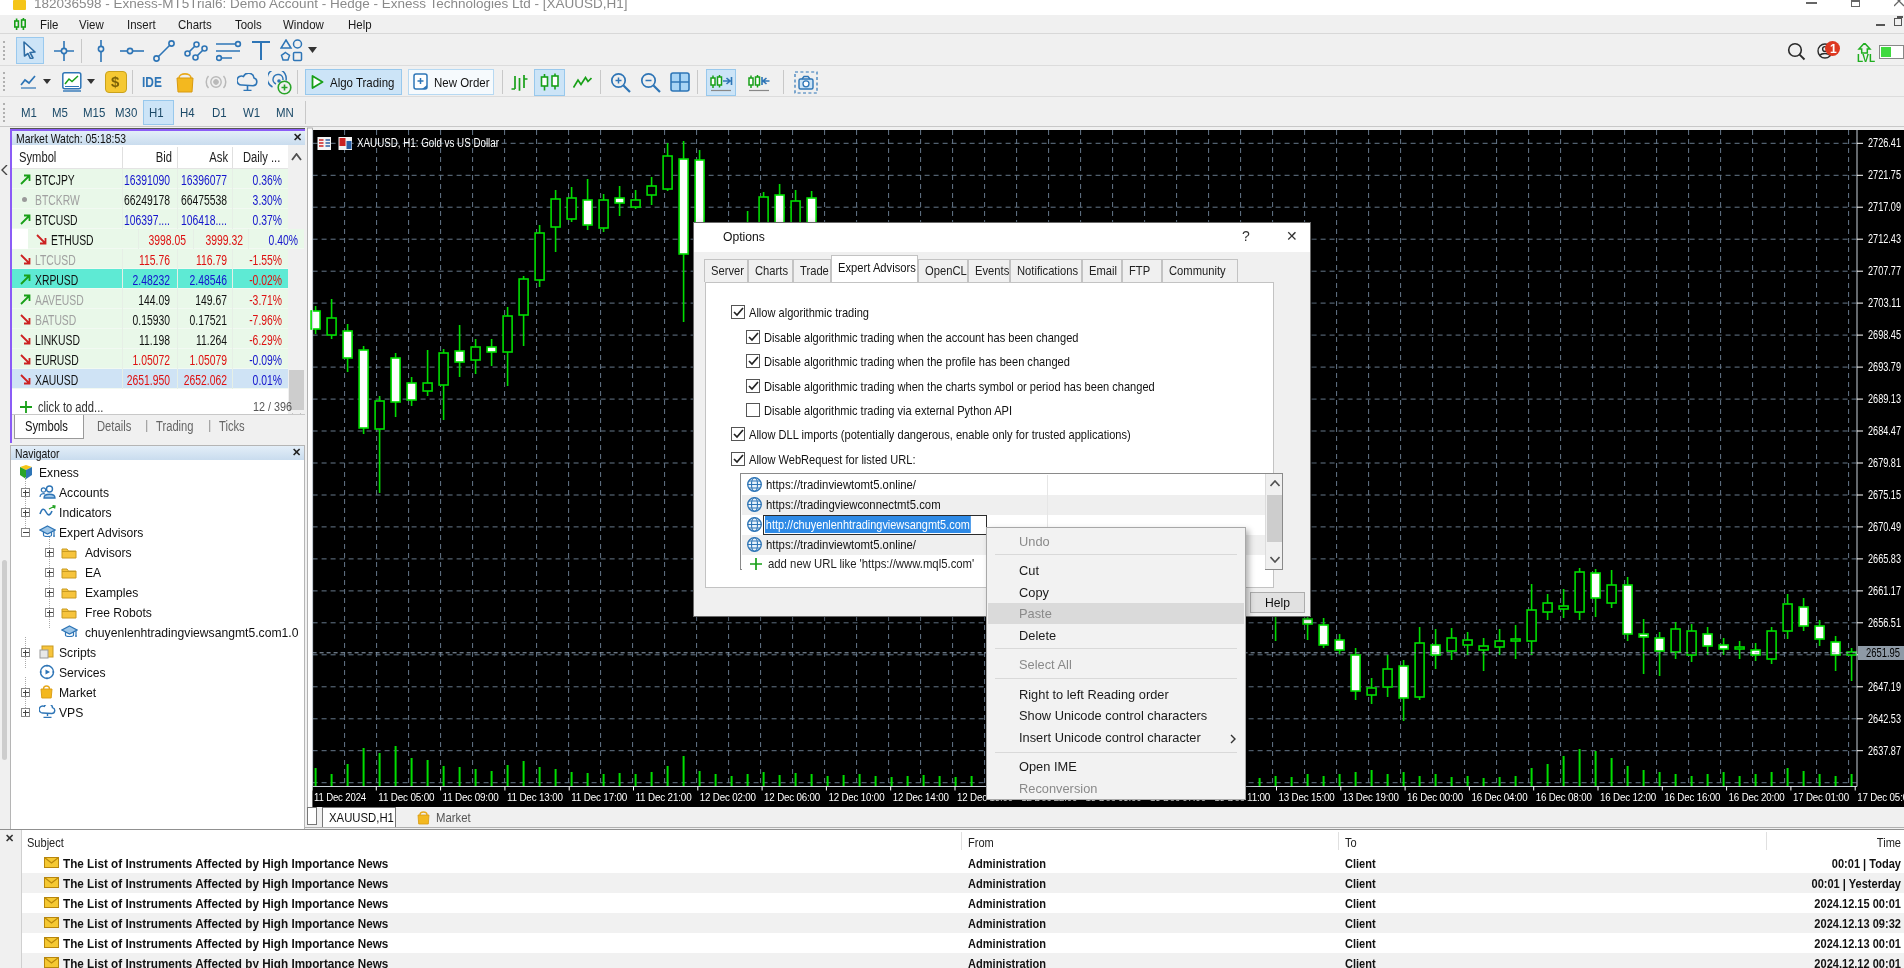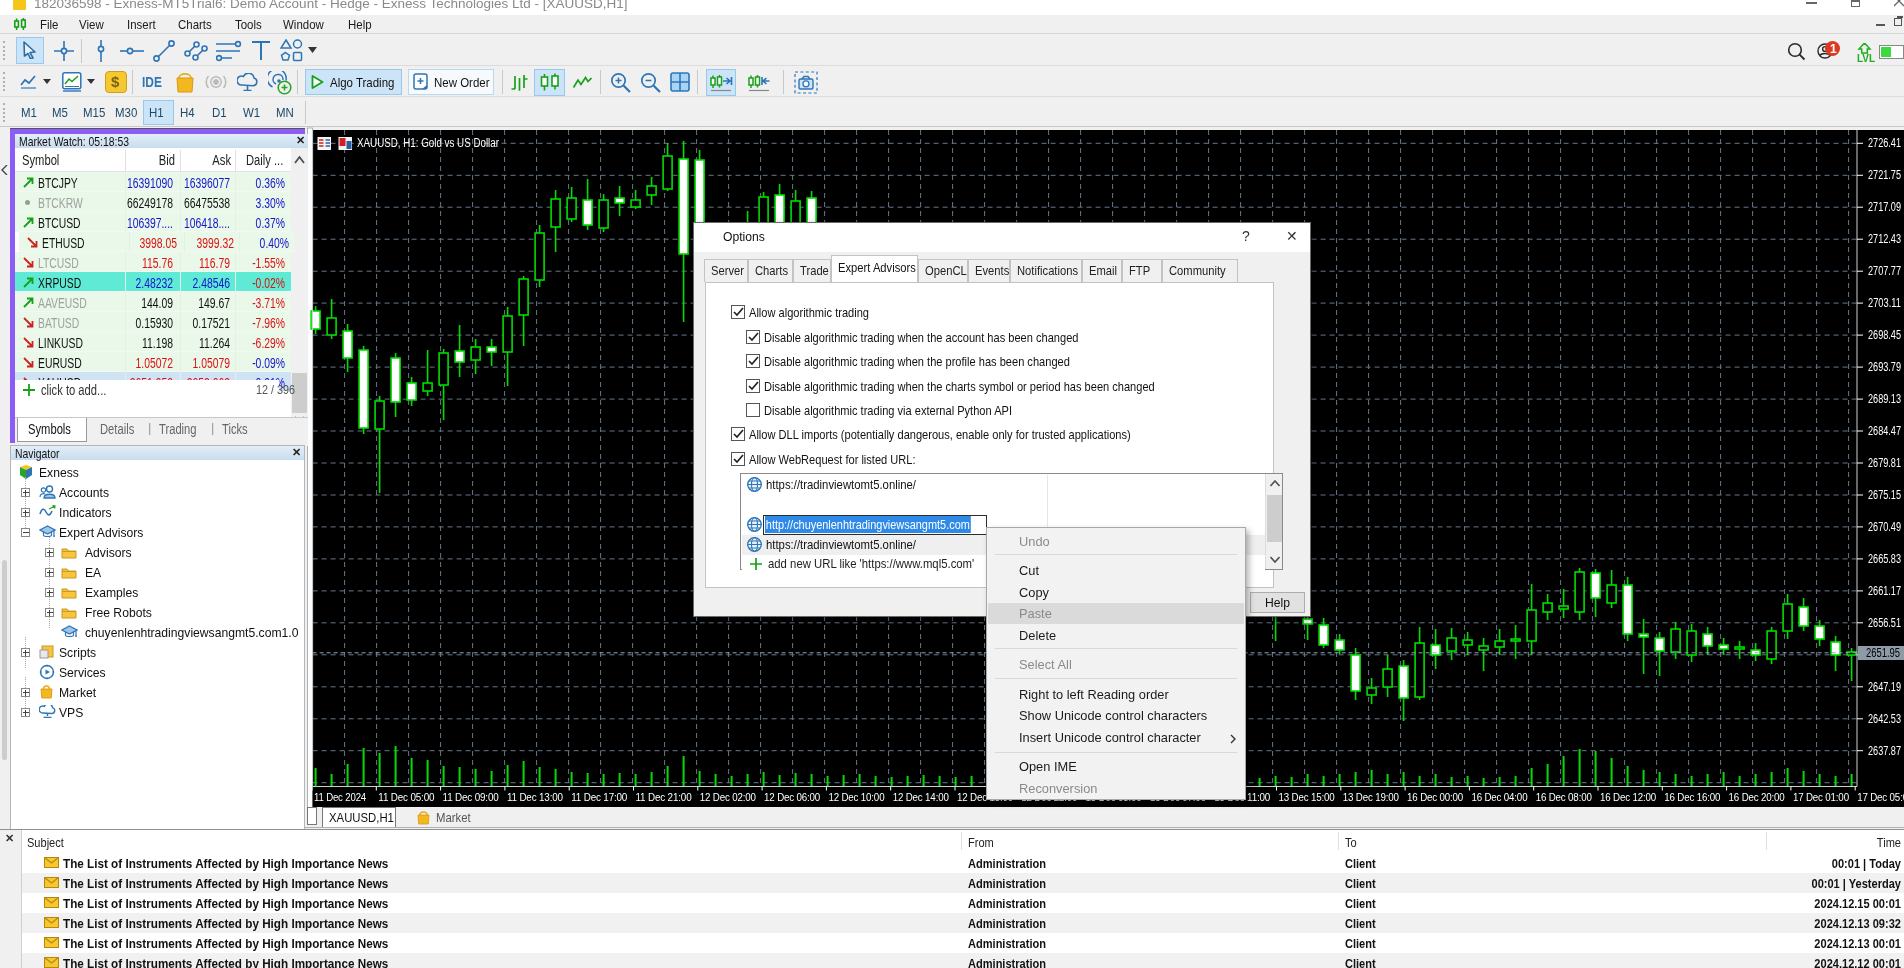--- a/index.html
+++ b/index.html
@@ -437,21 +437,21 @@
     <rect x="34.5" y="11" width="6" height="8" fill="#cc2222"></rect>
     <rect x="41.5" y="14" width="5" height="8" fill="#2b5fa3"></rect>
     <text x="52" y="20" font-family="Liberation Sans, sans-serif" font-size="12.5" fill="#ffffff" textLength="142" lengthAdjust="spacingAndGlyphs">XAUUSD, H1: Gold vs US Dollar</text>
   </svg>
 <div class="abs" style="left:0;top:127px;width:10px;height:703px;background:#f0f0f0"></div>
 <svg class="abs" style="left:1px;top:165px" width="8" height="10">
     <path d="M6 0 L1 5 L6 10" stroke="#444" stroke-width="1.4" fill="none"></path>
   </svg>
 <div class="abs" style="left:2px;top:560px;width:5px;height:200px;background:#cdcdcd;border-radius:3px"></div>
 
-<div class="abs" style="left:10px;top:129px;width:295px;height:314px;background:#ffffff;border:5px solid #8b5cf6">
+<div class="abs" style="left:10px;top:129px;width:295px;height:314px;background:#ffffff;border:2px solid #8b5cf6">
   <div class="abs" style="left:0;top:0;width:293px;height:14px;background:linear-gradient(180deg,#e3eef8,#c9dcee)">
     <div class="abs tx" style="left:4px;top:0px;font-size:13px;color:#111;transform:scaleX(0.8)">Market Watch: 05:18:53</div>
     <div class="abs" style="left:281px;top:0px;font-size:11px;color:#222;font-weight:bold">✕</div>
   </div>
 
   <div class="abs" style="left:0;top:14px;width:276px;height:24px;background:#fff;border-bottom:1px solid #e4e4e4">
     <div class="abs tx" style="left:7px;top:4px;font-size:14px;color:#222;transform:scaleX(0.8)">Symbol</div>
     <div class="abs txr" style="left:110px;top:4px;width:50px;text-align:right;font-size:14px;color:#222;transform:scaleX(0.8)">Bid</div>
     <div class="abs txr" style="left:166px;top:4px;width:50px;text-align:right;font-size:14px;color:#222;transform:scaleX(0.8)">Ask</div>
     <div class="abs tx" style="left:231px;top:4px;font-size:14px;color:#222;transform:scaleX(0.8)">Daily ...</div>
@@ -496,21 +496,21 @@
         <path d="M1 10 L9 2 M4 1.5 H9.5 V7" stroke="#18a018" stroke-width="1.8" fill="none"></path>
       </svg>
       <div class="abs tx" style="left:23px;top:3px;font-size:14px;color:#111111;transform:scaleX(0.74)">BTCUSD</div>
       <div class="abs txr" style="left:72px;top:3px;width:86px;text-align:right;font-size:14px;color:#1414cc;transform:scaleX(0.74)">106397....</div>
       <div class="abs txr" style="left:130px;top:3px;width:85px;text-align:right;font-size:14px;color:#1414cc;transform:scaleX(0.74)">106418....</div>
       <div class="abs txr" style="left:192px;top:3px;width:78px;text-align:right;font-size:14px;color:#1414cc;transform:scaleX(0.74)">0.37%</div>
       <div class="abs" style="left:110px;top:0;width:1px;height:20px;background:#e6efe6"></div>
       <div class="abs" style="left:165px;top:0;width:1px;height:20px;background:#e6efe6"></div>
       <div class="abs" style="left:220px;top:0;width:1px;height:20px;background:#e6efe6"></div>
     </div>
-    <div class="abs" style="left:4px;top:98px;width:276px;height:20px;background:#e9f8e9;border-bottom:1px solid #f2f9f2">
+    <div class="abs" style="left:16px;top:98px;width:276px;height:20px;background:#e9f8e9;border-bottom:1px solid #f2f9f2">
       <svg class="abs" style="left:8px;top:5px" width="11" height="11">
         <path d="M1 1 L9 9 M4 9.5 H9.5 V4" stroke="#cc2222" stroke-width="1.8" fill="none"></path>
       </svg>
       <div class="abs tx" style="left:23px;top:3px;font-size:14px;color:#111111;transform:scaleX(0.74)">ETHUSD</div>
       <div class="abs txr" style="left:72px;top:3px;width:86px;text-align:right;font-size:14px;color:#dd1111;transform:scaleX(0.74)">3998.05</div>
       <div class="abs txr" style="left:130px;top:3px;width:85px;text-align:right;font-size:14px;color:#dd1111;transform:scaleX(0.74)">3999.32</div>
       <div class="abs txr" style="left:192px;top:3px;width:78px;text-align:right;font-size:14px;color:#1414cc;transform:scaleX(0.74)">0.40%</div>
       <div class="abs" style="left:110px;top:0;width:1px;height:20px;background:#e6efe6"></div>
       <div class="abs" style="left:165px;top:0;width:1px;height:20px;background:#e6efe6"></div>
       <div class="abs" style="left:220px;top:0;width:1px;height:20px;background:#e6efe6"></div>
@@ -593,21 +593,21 @@
       </svg>
       <div class="abs tx" style="left:23px;top:3px;font-size:14px;color:#111111;transform:scaleX(0.74)">XAUUSD</div>
       <div class="abs txr" style="left:72px;top:3px;width:86px;text-align:right;font-size:14px;color:#dd1111;transform:scaleX(0.74)">2651.950</div>
       <div class="abs txr" style="left:130px;top:3px;width:85px;text-align:right;font-size:14px;color:#dd1111;transform:scaleX(0.74)">2652.062</div>
       <div class="abs txr" style="left:192px;top:3px;width:78px;text-align:right;font-size:14px;color:#1414cc;transform:scaleX(0.74)">0.01%</div>
       <div class="abs" style="left:110px;top:0;width:1px;height:20px;background:#e6efe6"></div>
       <div class="abs" style="left:165px;top:0;width:1px;height:20px;background:#e6efe6"></div>
       <div class="abs" style="left:220px;top:0;width:1px;height:20px;background:#e6efe6"></div>
     </div>
 
-  <div class="abs" style="left:0;top:246px;width:264px;height:20px;background:#fff">
+  <div class="abs" style="left:0;top:266px;width:244px;height:20px;background:#fff">
     <svg class="abs" style="left:8px;top:4px" width="12" height="12">
         <path d="M6 0 V12 M0 6 H12" stroke="#18a018" stroke-width="1.8"></path>
       </svg>
     <div class="abs tx" style="left:26px;top:2px;font-size:14px;color:#333;transform:scaleX(0.8)">click to add...</div>
     <div class="abs txr" style="left:190px;top:2px;width:90px;text-align:right;font-size:13.5px;color:#555;transform:scaleX(0.8)">12 / 396</div>
   </div>
 
   <div class="abs" style="left:0;top:283px;width:293px;height:29px;background:#f0f0f0;border-top:1px solid #c8c8c8">
     <div class="abs" style="left:2px;top:0px;width:70px;height:24px;background:#fff;border:1px solid #9a9a9a;border-top:none"></div>
     <div class="abs tx" style="left:13px;top:3px;font-size:14px;color:#111;transform:scaleX(0.8)">Symbols</div>
@@ -891,20 +891,28 @@
 
   <div class="abs" style="left:46px;top:250px;width:543px;height:97px;background:#fff;border:1px solid #8a8a8a">
     <div class="abs" style="left:1px;top:1px;width:523px;height:20px;background:#ffffff">
         <svg class="abs" style="left:5px;top:2px" width="15" height="15">
           <circle cx="7.5" cy="7.5" r="6.8" fill="#e8f2fb" stroke="#2e75b6" stroke-width="1.3"></circle>
           <ellipse cx="7.5" cy="7.5" rx="3" ry="6.8" fill="none" stroke="#2e75b6" stroke-width="1.1"></ellipse>
           <path d="M0.7 7.5 H14.3 M1.6 4 H13.4 M1.6 11 H13.4" stroke="#2e75b6" stroke-width="1.1" fill="none"></path>
         </svg>
         <div class="abs tx" style="left:24px;top:2px;font-size:13.5px;color:#111;transform:scaleX(0.84)">https://tradinviewtomt5.online/</div>
       </div>
+      <div class="abs" style="left:1px;top:21px;width:523px;height:20px;background:#efefef">
+        <svg class="abs" style="left:5px;top:2px" width="15" height="15">
+          <circle cx="7.5" cy="7.5" r="6.8" fill="#e8f2fb" stroke="#2e75b6" stroke-width="1.3"></circle>
+          <ellipse cx="7.5" cy="7.5" rx="3" ry="6.8" fill="none" stroke="#2e75b6" stroke-width="1.1"></ellipse>
+          <path d="M0.7 7.5 H14.3 M1.6 4 H13.4 M1.6 11 H13.4" stroke="#2e75b6" stroke-width="1.1" fill="none"></path>
+        </svg>
+        <div class="abs tx" style="left:24px;top:2px;font-size:13.5px;color:#111;transform:scaleX(0.84)">https://tradingviewconnectmt5.com</div>
+      </div>
       <div class="abs" style="left:1px;top:41px;width:523px;height:20px;background:#fff"></div>
       <svg class="abs" style="left:6px;top:43px" width="15" height="15">
         <circle cx="7.5" cy="7.5" r="6.8" fill="#e8f2fb" stroke="#2e75b6" stroke-width="1.3"></circle>
         <ellipse cx="7.5" cy="7.5" rx="3" ry="6.8" fill="none" stroke="#2e75b6" stroke-width="1.1"></ellipse>
         <path d="M0.7 7.5 H14.3 M1.6 4 H13.4 M1.6 11 H13.4" stroke="#2e75b6" stroke-width="1.1" fill="none"></path>
       </svg>
       <div class="abs" style="left:22px;top:41px;width:224px;height:20px;background:#fff;border:1px solid #2c2c2c"></div>
       <div class="abs tx" style="left:24px;top:42px;font-size:13px;background:#2e8ae6;color:#fff;padding:1px 1px;transform:scaleX(0.84)">http://chuyenlenhtradingviewsangmt5.com</div>
       <div class="abs" style="left:1px;top:61px;width:523px;height:20px;background:#efefef">
         <svg class="abs" style="left:5px;top:2px" width="15" height="15">

